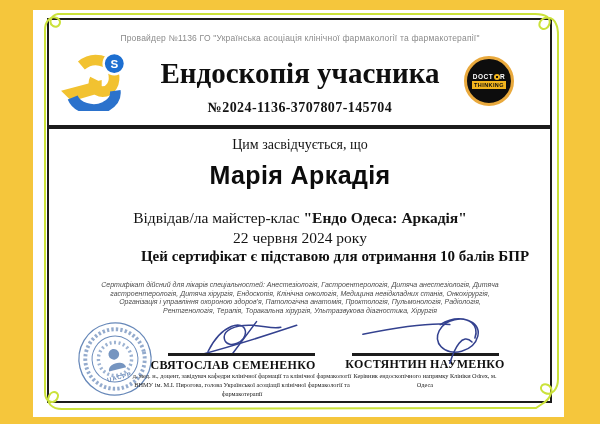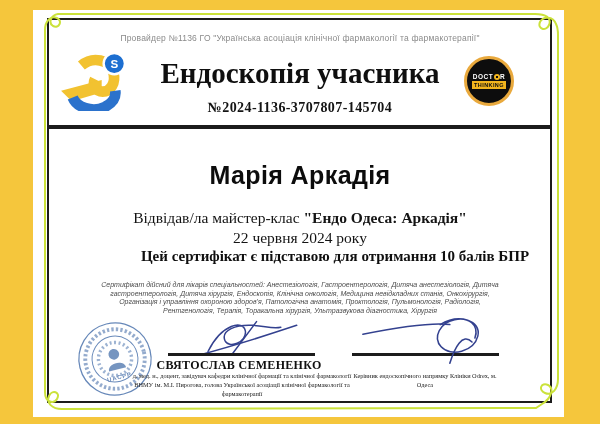--- a/index.html
+++ b/index.html
@@ -36,21 +36,21 @@
   .reg{left:47px;top:265px;width:506px;font-size:13px;color:#1a1a1a;}
   .specialties{left:100px;top:281px;width:400px;font-family:"Liberation Sans",sans-serif;
                font-style:italic;font-size:7px;line-height:1.22;color:#4b4b4b;}
   .stamp{left:76px;top:320px;transform:rotate(-14deg);opacity:.85;}
   .sig-svg-l{left:180px;top:316px;}
   .sig-svg-r{left:358px;top:313px;z-index:5;}
   .rule{height:2.5px;background:#1c1c1c;top:353px;width:147px;}
   .rule-l{left:168px;}
   .rule-r{left:352px;}
   .sig-name{top:358px;width:190px;font-size:12px;font-weight:700;color:#101010;letter-spacing:.3px;}
-  .sig-name-l{left:144px;}
+  .sig-name-l{left:138px;}
   .sig-name-r{left:330px;top:357px;}
   .sig-title{top:372px;font-size:6.3px;line-height:1.4;color:#222;}
   .sig-title-l{left:128px;width:228px;}
   .sig-title-r{left:350px;width:150px;}
 </style>
 </head>
 <body>
 
 <div class="page">
 
@@ -74,20 +74,21 @@
     <div class="dt-top">
       <span>DOCT</span>
       <span class="dt-o"></span>
       <span>R</span>
     </div>
     <div class="dt-bottom">THINKING</div>
   </div>
 
   <div class="abs divider"></div>
 
+  <div class="abs ctr statement">Цим засвідчується, що</div>
   <div class="abs ctr p-name">Марія Аркадія</div>
   <div class="abs ctr event"><span>Відвідав/ла майстер-клас </span><b>"Ендо Одеса: Аркадія"</b></div>
   <div class="abs ctr date">22 червня 2024 року</div>
   <div class="abs ctr points">Цей сертифікат є підставою для отримання 10 балів БПР</div>
   <div class="abs ctr specialties">Сертифікат дійсний для лікарів спеціальностей: Анестезіологія, Гастроентерологія, Дитяча анестезіологія, Дитяча гастроентерологія, Дитяча хірургія, Ендоскопія, Клінічна онкологія, Медицина невідкладних станів, Онкохірургія, Організація і управління охороною здоров'я, Патологічна анатомія, Проктологія, Пульмонологія, Радіологія, Рентгенологія, Терапія, Торакальна хірургія, Ультразвукова діагностика, Хірургія</div>
 
   <svg class="abs stamp" width="78" height="78" viewBox="0 0 80 80">
     <g fill="none" stroke="#4d74ad">
       <circle cx="40" cy="40" r="37" stroke-width="1.3"></circle>
       <circle cx="40" cy="40" r="30.5" stroke-width="4" stroke-dasharray="2.4 2.2" opacity="0.7"></circle>
@@ -111,20 +112,21 @@
   <div class="abs ctr sig-title sig-title-l">д. мед. н., доцент, завідувач кафедри клінічної фармації та клінічної фармакології ВНМУ ім. М.І. Пирогова, голова Української асоціації клінічної фармакології та фармакотерапії</div>
 
   <svg class="abs sig-svg-r" width="145" height="56" viewBox="0 0 150 58">
     <g fill="none" stroke="#33418f" stroke-width="1.6" stroke-linecap="round">
       <path d="M5,22 C45,14 80,10 95,12"></path>
       <path d="M85,12 C105,0 128,8 124,24 C120,40 96,46 86,35 C77,25 85,10 100,7 C114,4 126,12 121,26"></path>
       <path d="M95,52 C100,36 108,20 118,30"></path>
     </g>
   </svg>
   <div class="abs rule rule-r"></div>
+  <div class="abs ctr sig-name sig-name-r">КОСТЯНТИН НАУМЕНКО</div>
   <div class="abs ctr sig-title sig-title-r">Керівник ендоскопічного напрямку Клініки Odrex, м. Одеса</div>
 
   <svg class="decor" width="600" height="424" viewBox="0 0 600 424">
     <path d="M58,14 L535,14
              C546,14 552,18 549,25 C546,32 537,29 540,22 C543,16 553,16 556,24 C558,28 558,31 558,35
              L558,379
              C558,389 552,396 545,393 C538,390 541,382 548,385 C554,388 552,398 542,404 L536,408
              L62,409
              C52,409 46,403 49,396 C52,389 61,392 57,399 C54,404 45,403 45,392
              L45,30

